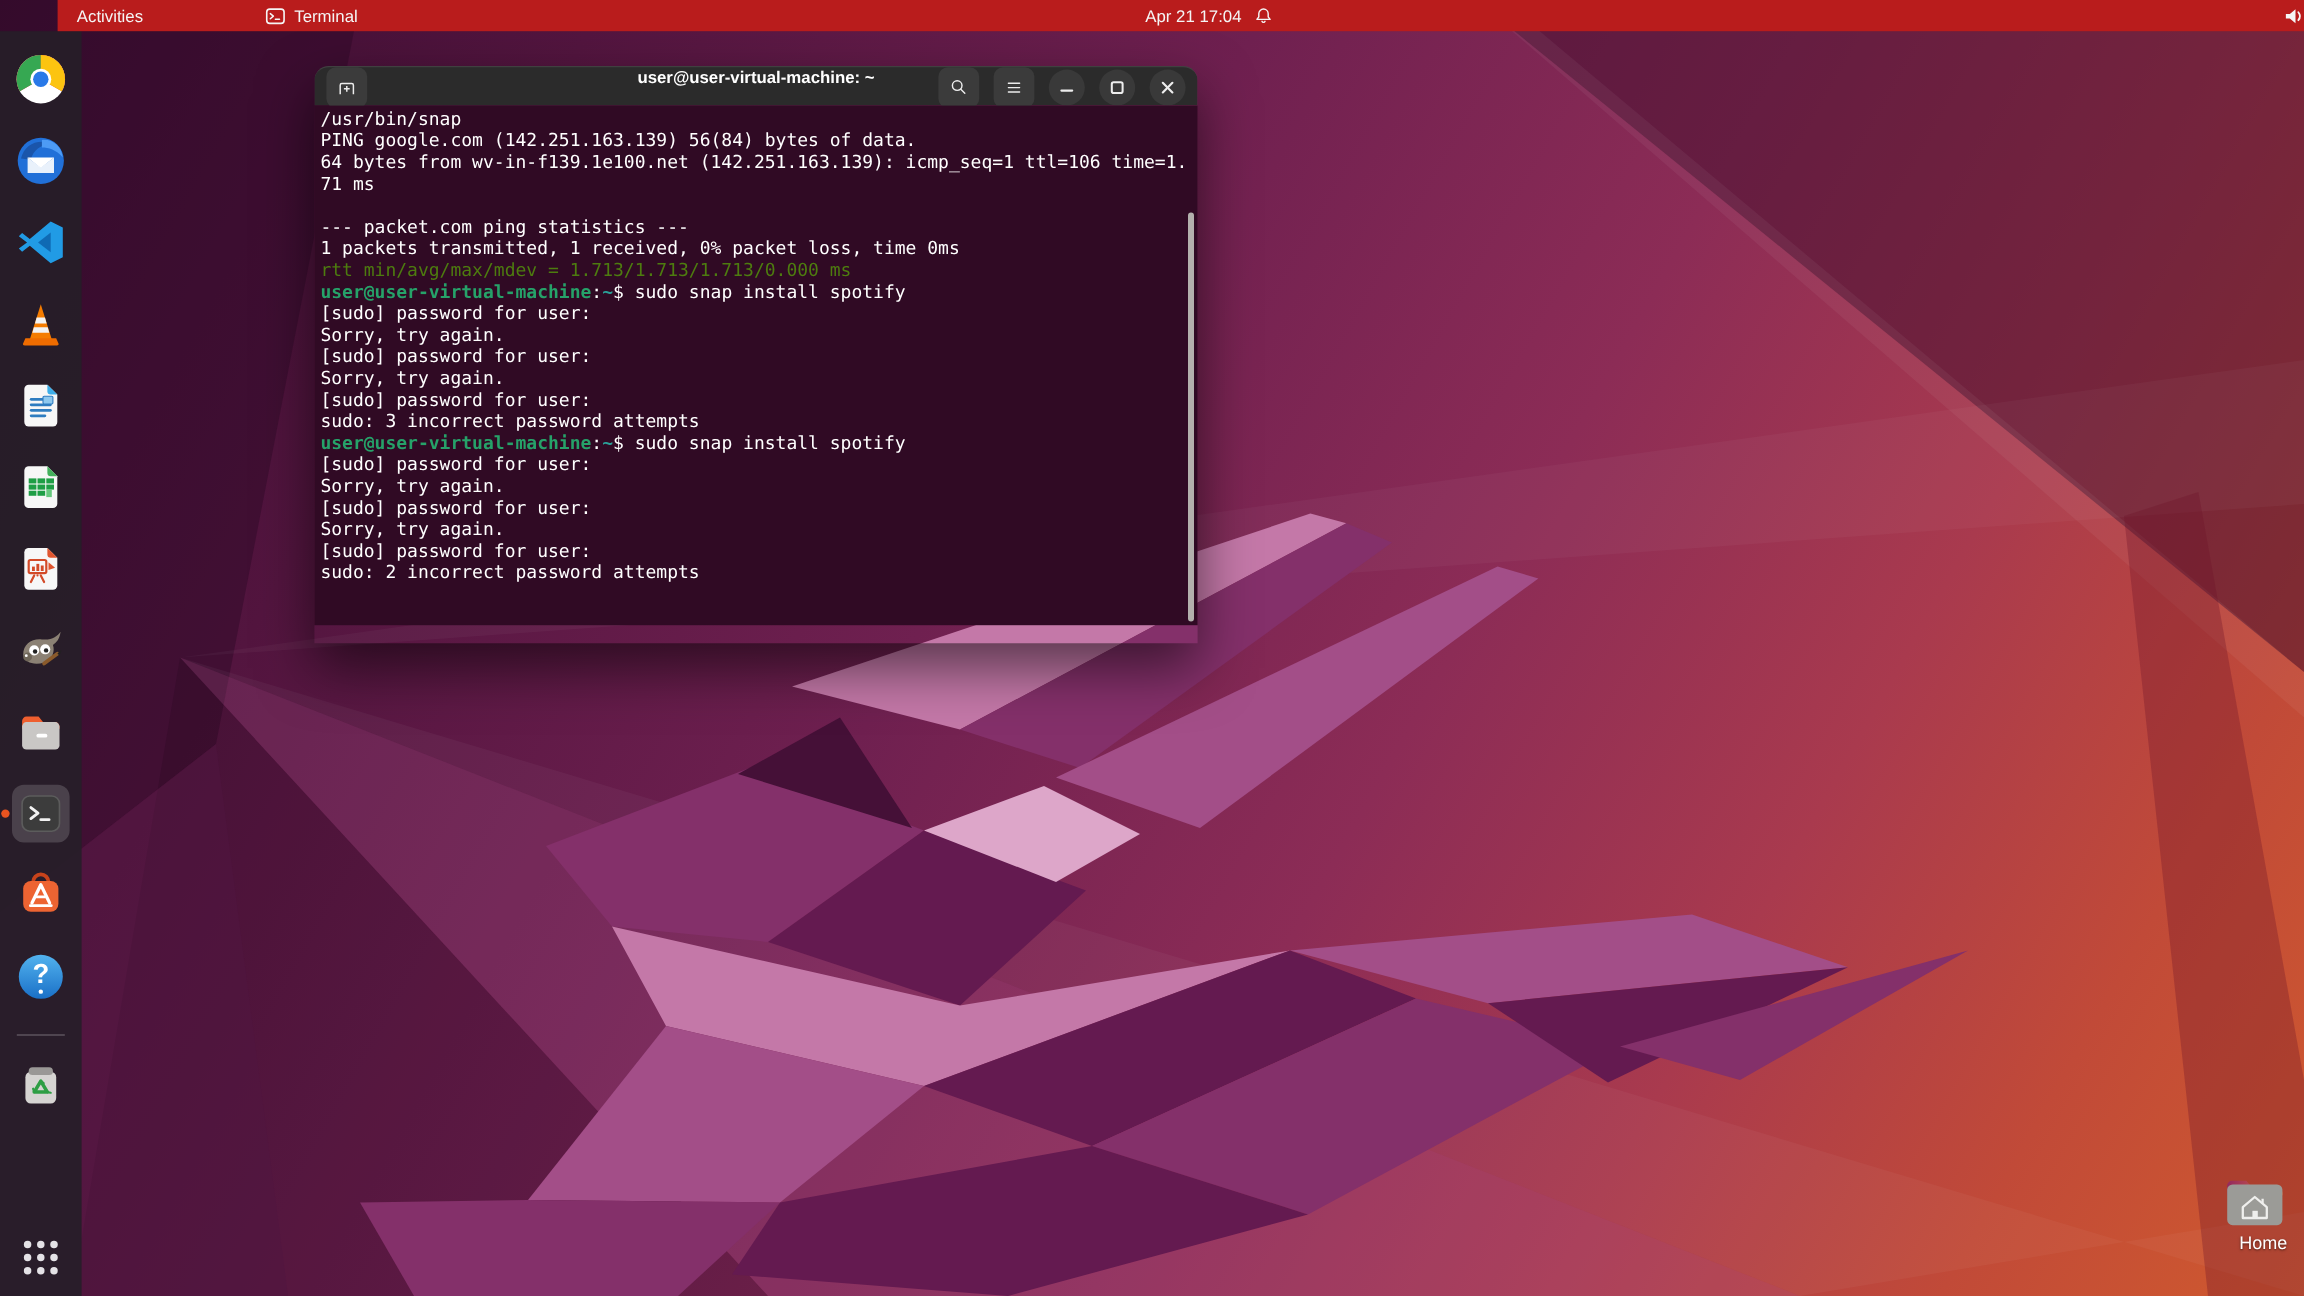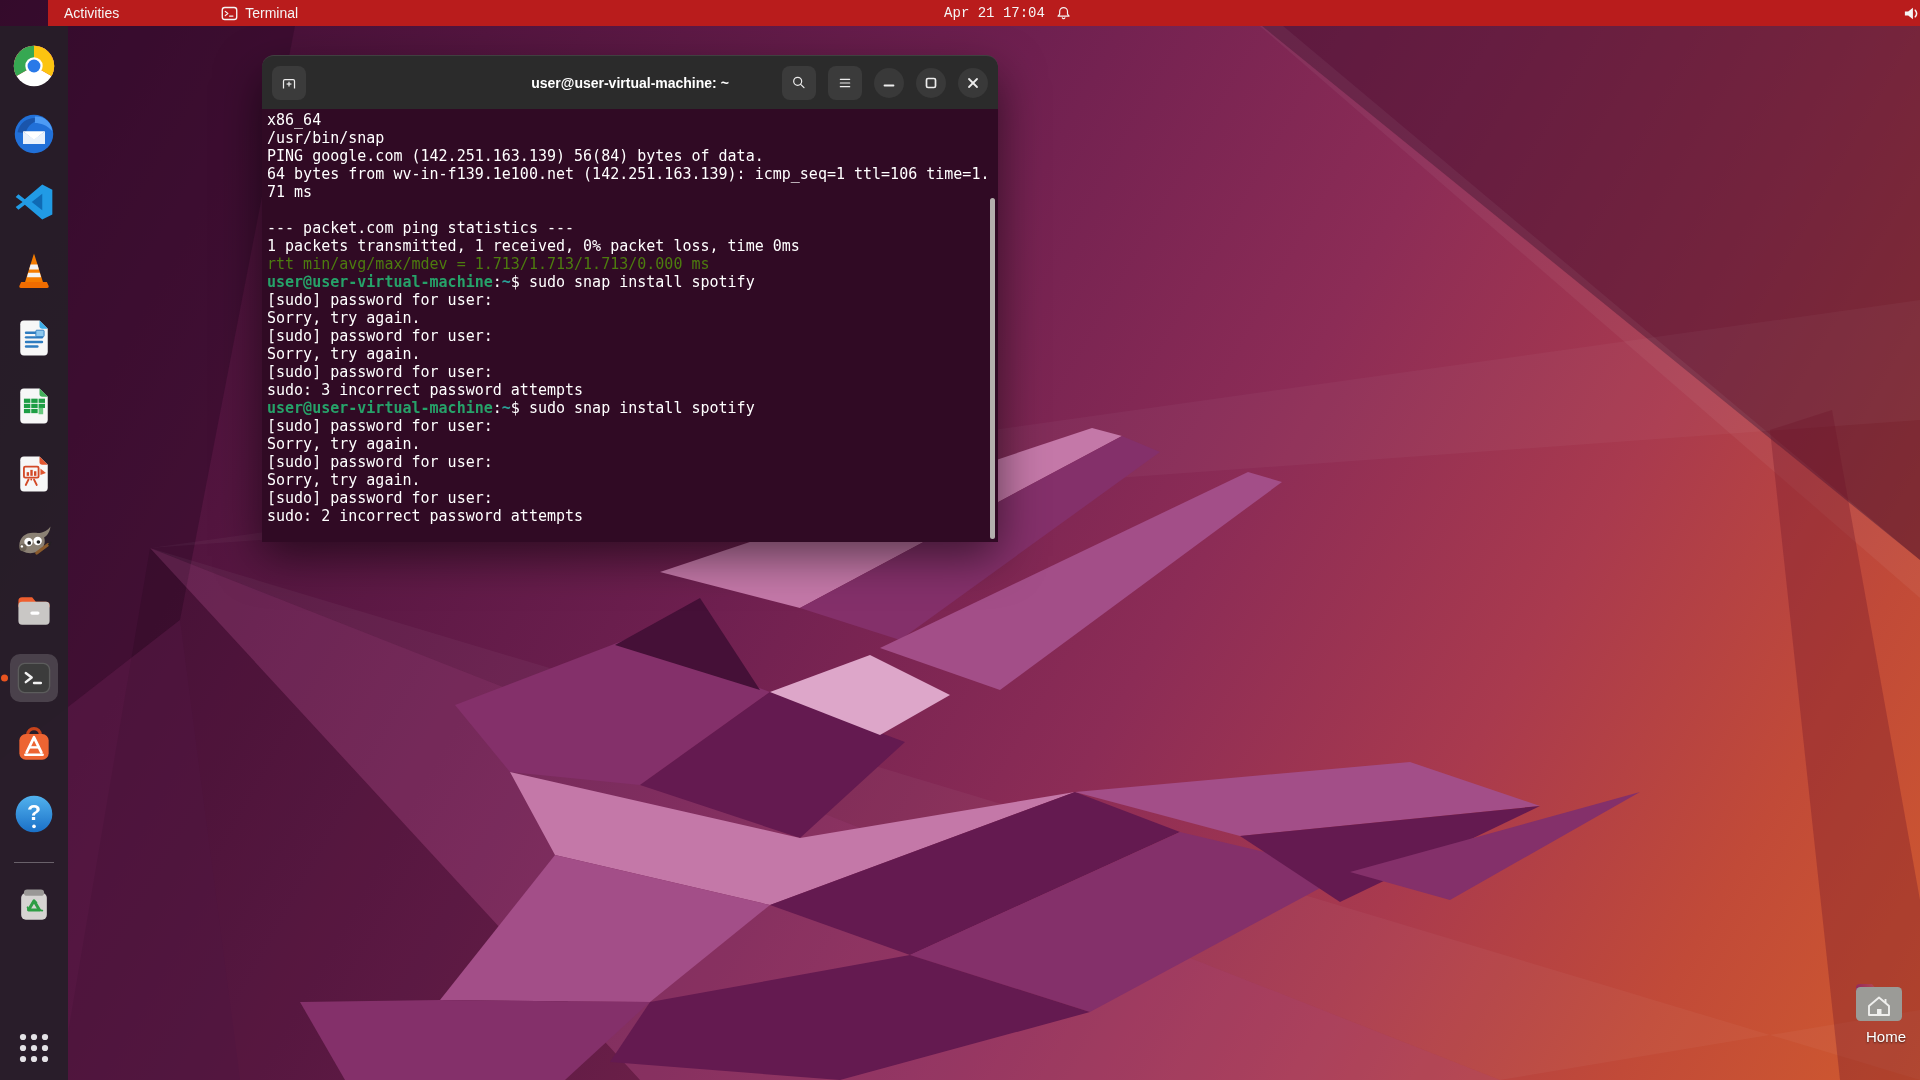--- a/index.html
+++ b/index.html
@@ -8,41 +8,41 @@
 
   
   #wallpaper { position:absolute; inset:0; z-index:0; }
 
   
   .topbar { position:absolute; top:0; left:0; width:1920px; height:26px;
     background:#b91c1c; color:#f5f5f5; z-index:50; display:flex; align-items:center;margin-left:48px; }
   .topbar .activities { padding:0 18px 0 16px; font-size:14px; height:100%; display:flex; align-items:center; cursor:default; }
   .topbar .appmenu { display:flex; align-items:center; gap:7px; font-size:14px; font-weight:normal; margin-left:84px; height:100%; }
   .topbar .clockgroup { position:absolute; left:50%; top:0; transform:translateX(-50%);
-    height:100%; display:flex; align-items:center; gap:10px; font-size:14px; font-weight:500;font-family:Liberation Mono, monospace; }
+    height:100%; display:flex; align-items:center; gap:10px; font-size:14px; font-weight:500; }
   .topbar .sysicons { position:absolute; right:10px; top:0; height:100%; display:flex; align-items:center; gap:16px; padding-right:4px; }
 
   
   .dock { position:absolute; left:0; top:26px; width:68px; height:1054px;
     background:rgba(38,30,40,0.92); z-index:40; display:flex; flex-direction:column; align-items:center; padding-top:16px; }
   .dock-item { position:relative; width:48px; height:48px; border-radius:10px; margin-bottom:20px;
     display:flex; align-items:center; justify-content:center; flex:0 0 auto; }
   .dock-item.active { background:rgba(255,255,255,0.16); }
   .dock-item svg { width:44px; height:44px; }
   .running-dot { position:absolute; left:-9px; top:50%; transform:translateY(-50%);
     width:7px; height:7px; border-radius:50%; background:#e95420; }
   .dock-sep { width:40px; height:1px; background:rgba(255,255,255,0.30); margin:4px 0 18px 0; flex:0 0 auto; }
   .dock-spacer { flex:1 1 auto; }
   .show-apps { width:44px; height:44px; margin-bottom:10px; display:flex; align-items:center; justify-content:center; flex:0 0 auto; }
 
   
   .window { position:absolute; left:262px; top:55px; width:736px; height:481px; z-index:30;
     border-radius:12px 12px 0 0; box-shadow:0 20px 46px rgba(0,0,0,0.55); }
-  .titlebar { height:54px; background:#2b2b2b; border-radius:12px 12px 0 0;
-    border-top:1px solid rgba(255,255,255,0.10); display:flex; align-items:center; padding:0 10px; position:relative; }
+  .titlebar { height:33px; background:#2b2b2b; border-radius:12px 12px 0 0;
+    border-top:1px solid rgba(255,255,255,0.10); display:flex; align-items:flex-start; padding:0 10px; position:relative; }
   .title-text { position:absolute; left:50%; transform:translateX(-50%); color:#ffffff;
     font-size:14px; font-weight:bold; white-space:nowrap; }
   .tb-btn { width:34px; height:34px; border-radius:8px; background:#3b3b3b; display:flex;
     align-items:center; justify-content:center; }
   .tb-circle { width:30px; height:30px; border-radius:50%; background:#393939; display:flex;
     align-items:center; justify-content:center; }
   .tb-right { position:absolute; right:10px; display:flex; align-items:center; gap:12px; }
 
   .term-body { position:relative; height:433px; background:#300a24; overflow:hidden; padding:2px 4px 0 5px; }
   .term-line { font-family:"DejaVu Sans Mono", monospace; font-size:15px; line-height:18px;
@@ -332,21 +332,20 @@
       <div class="tb-circle">
         <svg width="16" height="16" viewBox="0 0 16 16">
           <line x1="4" y1="4" x2="12" y2="12" stroke="#ededed" stroke-width="1.8" stroke-linecap="round"></line>
           <line x1="12" y1="4" x2="4" y2="12" stroke="#ededed" stroke-width="1.8" stroke-linecap="round"></line>
         </svg>
       </div>
     </div>
   </div>
   <div class="term-body">
     <div>
-        <div class="term-line"><span style="color: rgb(255, 255, 255);">x86_64</span></div>
         <div class="term-line"><span style="color: rgb(255, 255, 255);">/usr/bin/snap</span></div>
         <div class="term-line"><span style="color: rgb(255, 255, 255);">PING google.com (142.251.163.139) 56(84) bytes of data.</span></div>
         <div class="term-line"><span style="color: rgb(255, 255, 255); text-align: center;">64 bytes from wv-in-f139.1e100.net (142.251.163.139): icmp_seq=1 ttl=106 time=1.</span></div>
         <div class="term-line"><span style="color: rgb(255, 255, 255);">71 ms</span></div>
         <div class="term-line">&nbsp;</div>
         <div class="term-line"><span style="color: rgb(255, 255, 255);">--- packet.com ping statistics ---</span></div>
         <div class="term-line"><span style="color: rgb(255, 255, 255);">1 packets transmitted, 1 received, 0% packet loss, time 0ms</span></div>
         <div class="term-line"><span style="color: #4d7c0f;">rtt min/avg/max/mdev = 1.713/1.713/1.713/0.000 ms</span></div>
         <div class="term-line"><span style="color: rgb(38, 162, 105); font-weight: bold;">user@user-virtual-machine</span><span style="color: rgb(255, 255, 255);">:</span><span style="color: rgb(42, 161, 152); font-weight: bold;">~</span><span style="color: rgb(255, 255, 255);">$ </span><span style="color: rgb(255, 255, 255);">sudo snap install spotify</span></div>
         <div class="term-line"><span style="color: rgb(255, 255, 255);">[sudo] password for user:</span></div>

